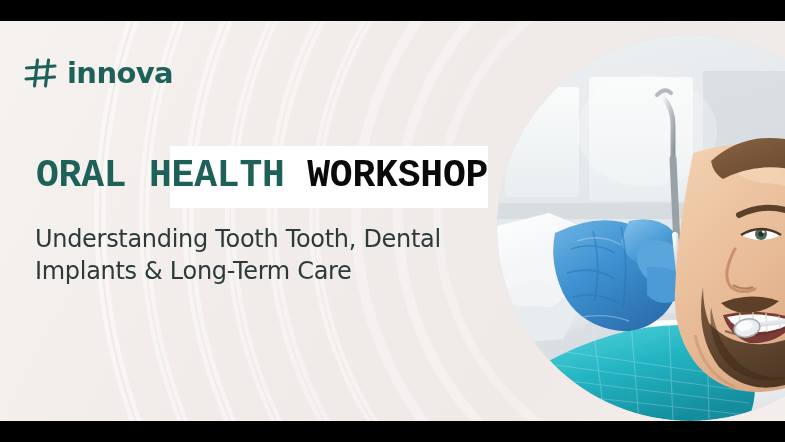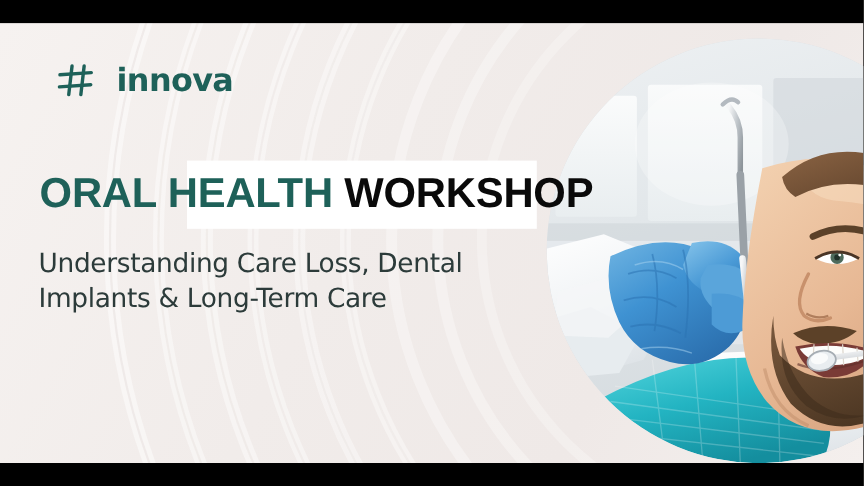--- a/index.html
+++ b/index.html
@@ -52,25 +52,25 @@
   
   #bg-rings {
     position: absolute;
     inset: 0;
     opacity: 0.85;
   }
 
   
   #logo {
     position: absolute;
-    left: 52px;
+    left: 24px;
     top: 36px;
     display: flex;
     align-items: center;
-    gap: 20px;
+    gap: 9px;
     z-index: 10;
   }
   #logo-mark { display: block; }
   #logo-word {
     font-family: "DejaVu Sans", sans-serif;
     font-size: 29px;
     font-weight: 700;
     letter-spacing: -0.6px;
     color: #1e6159;
     line-height: 1;
@@ -90,21 +90,21 @@
     left: 134px;
     top: -11px;
     width: 318px;
     height: 62px;
     background: #ffffff;
     z-index: 1;
   }
   .hl-text {
     position: relative;
     z-index: 2;
-    font-family: Liberation Sans, sans-serif;
+    font-family: Liberation Mono, monospace;
     font-size: 38px;
     font-weight: 700;
     letter-spacing: -0.2px;
   }
   .hl-teal  { color: #1e6159; }
   .hl-black { color: #0a0a0a; text-align: center; }
 
   
   #subtitle {
     position: absolute;
@@ -368,18 +368,18 @@
       </svg>
       <span id="logo-word">innova</span>
     </div>
 
     <div id="headline">
       <span id="headline-hl"></span>
       <span class="hl-text hl-teal">ORAL HEALTH</span><span class="hl-text hl-teal">&nbsp;</span><span class="hl-text hl-black">WORKSHOP</span>
     </div>
 
     <div id="subtitle">
-      <span class="ln">Understanding Care Loss, Dental</span>
+      <span class="ln">Understanding Tooth Tooth, Dental</span>
       <span class="ln">Implants &amp; Long-Term Care</span>
     </div>
 
   </div>
 </div>
 
 </body></html>

